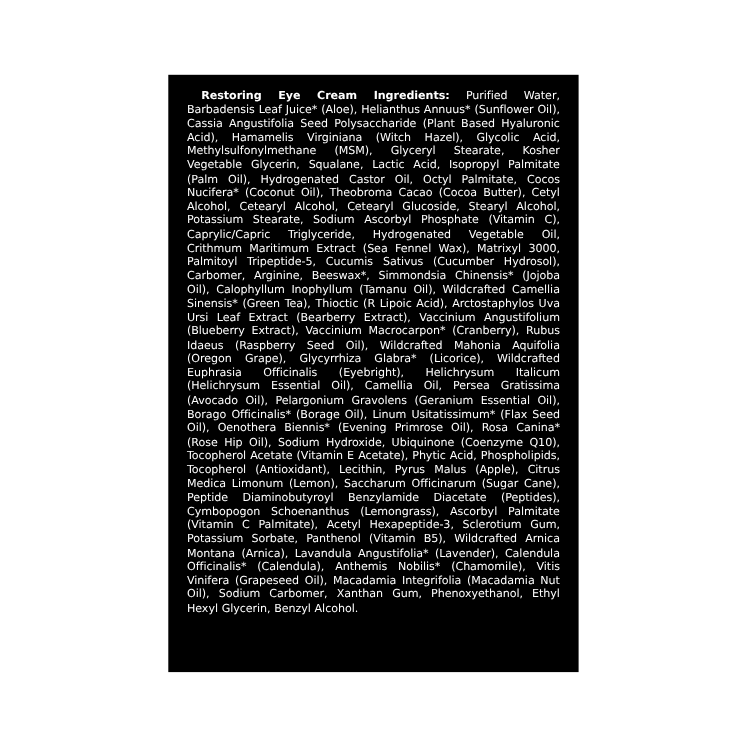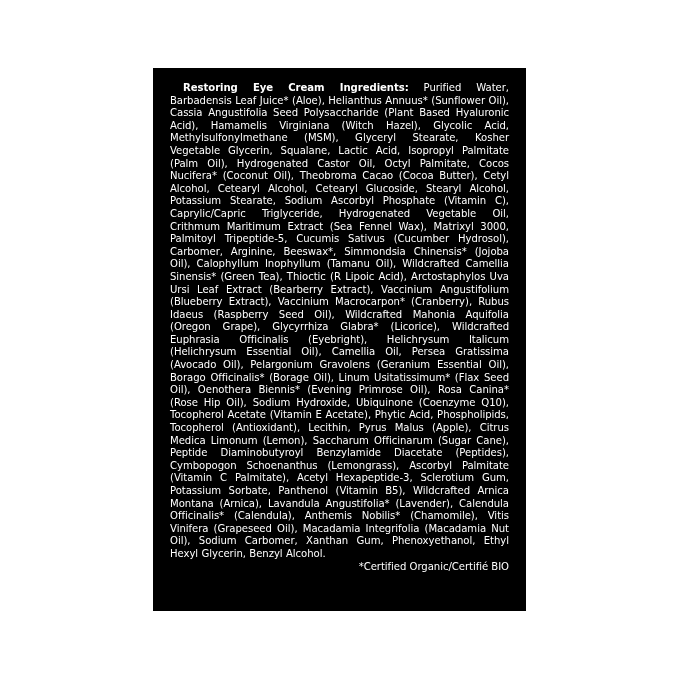--- a/index.html
+++ b/index.html
@@ -53,15 +53,14 @@
     margin: 0;
     letter-spacing: -0.05px;
   }
 </style>
 </head>
 <body>
 
 <div class="page">
   <div class="label-panel">
     <p class="ingredients-text"><span class="heading">Restoring Eye Cream Ingredients:</span><span> Purified Water, Barbadensis Leaf Juice* (Aloe), Helianthus Annuus* (Sunflower Oil), Cassia Angustifolia Seed Polysaccharide (Plant Based Hyaluronic Acid), Hamamelis Virginiana (Witch Hazel), Glycolic Acid, Methylsulfonylmethane (MSM), Glyceryl Stearate, Kosher Vegetable Glycerin, Squalane, Lactic Acid, Isopropyl Palmitate (Palm Oil), Hydrogenated Castor Oil, Octyl Palmitate, Cocos Nucifera* (Coconut Oil), Theobroma Cacao (Cocoa Butter), Cetyl Alcohol, Cetearyl Alcohol, Cetearyl Glucoside, Stearyl Alcohol, Potassium Stearate, Sodium Ascorbyl Phosphate (Vitamin C), Caprylic/Capric Triglyceride, Hydrogenated Vegetable Oil, Crithmum Maritimum Extract (Sea Fennel Wax), Matrixyl 3000, Palmitoyl Tripeptide-5, Cucumis Sativus (Cucumber Hydrosol), Carbomer, Arginine, Beeswax*, Simmondsia Chinensis* (Jojoba Oil), Calophyllum Inophyllum (Tamanu Oil), Wildcrafted Camellia Sinensis* (Green Tea), Thioctic (R Lipoic Acid), Arctostaphylos Uva Ursi Leaf Extract (Bearberry Extract), Vaccinium Angustifolium (Blueberry Extract), Vaccinium Macrocarpon* (Cranberry), Rubus Idaeus (Raspberry Seed Oil), Wildcrafted Mahonia Aquifolia (Oregon Grape), Glycyrrhiza Glabra* (Licorice), Wildcrafted Euphrasia Officinalis (Eyebright), Helichrysum Italicum (Helichrysum Essential Oil), Camellia Oil, Persea Gratissima (Avocado Oil), Pelargonium Gravolens (Geranium Essential Oil), Borago Officinalis* (Borage Oil), Linum Usitatissimum* (Flax Seed Oil), Oenothera Biennis* (Evening Primrose Oil), Rosa Canina* (Rose Hip Oil), Sodium Hydroxide, Ubiquinone (Coenzyme Q10), Tocopherol Acetate (Vitamin E Acetate), Phytic Acid, Phospholipids, Tocopherol (Antioxidant), Lecithin, Pyrus Malus (Apple), Citrus Medica Limonum (Lemon), Saccharum Officinarum (Sugar Cane), Peptide Diaminobutyroyl Benzylamide Diacetate (Peptides), Cymbopogon Schoenanthus (Lemongrass), Ascorbyl Palmitate (Vitamin C Palmitate), Acetyl Hexapeptide-3, Sclerotium Gum, Potassium Sorbate, Panthenol (Vitamin B5), Wildcrafted Arnica Montana (Arnica), Lavandula Angustifolia* (Lavender), Calendula Officinalis* (Calendula), Anthemis Nobilis* (Chamomile), Vitis Vinifera (Grapeseed Oil), Macadamia Integrifolia (Macadamia Nut Oil), Sodium Carbomer, Xanthan Gum, Phenoxyethanol, Ethyl Hexyl Glycerin, Benzyl Alcohol.</span></p>
-    <p class="certified-line">*Certified Organic/Certifié BIO</p>
   </div>
 </div>
 
 </body></html>

